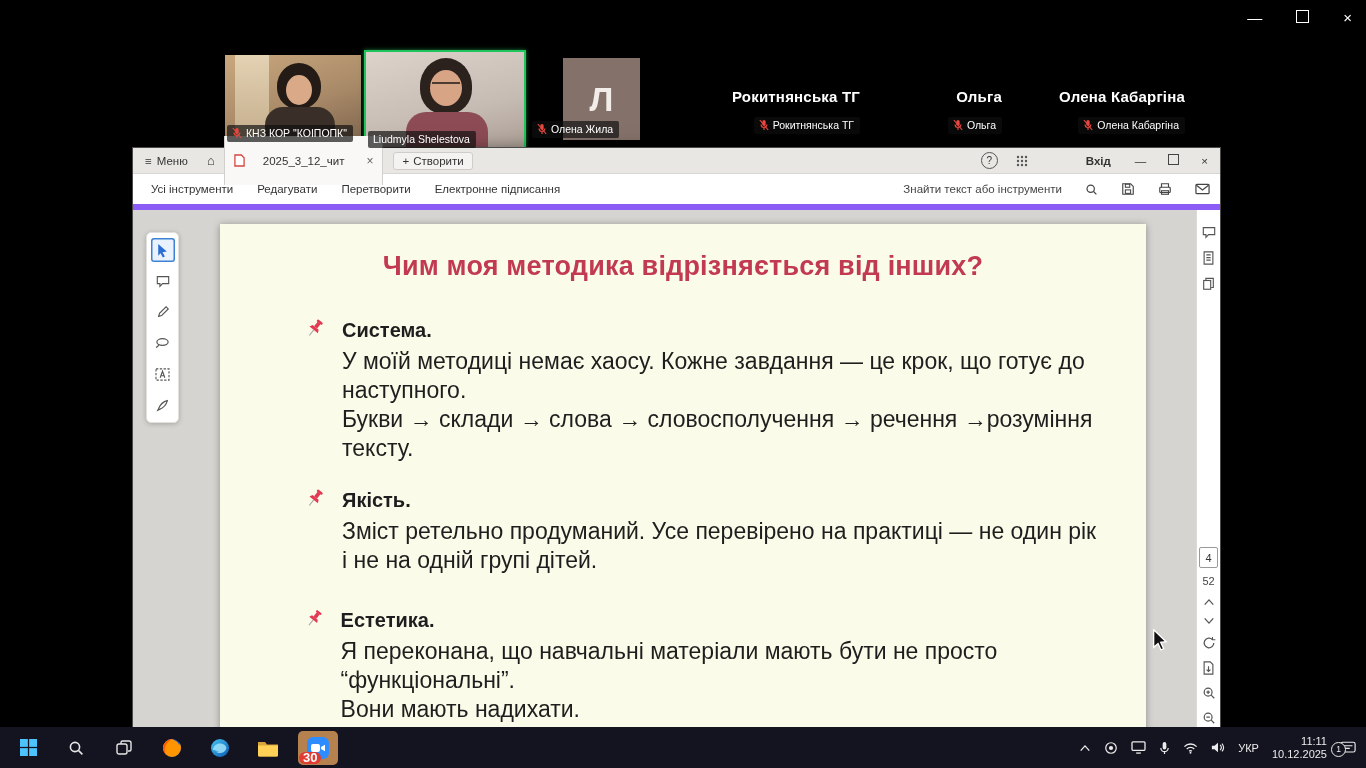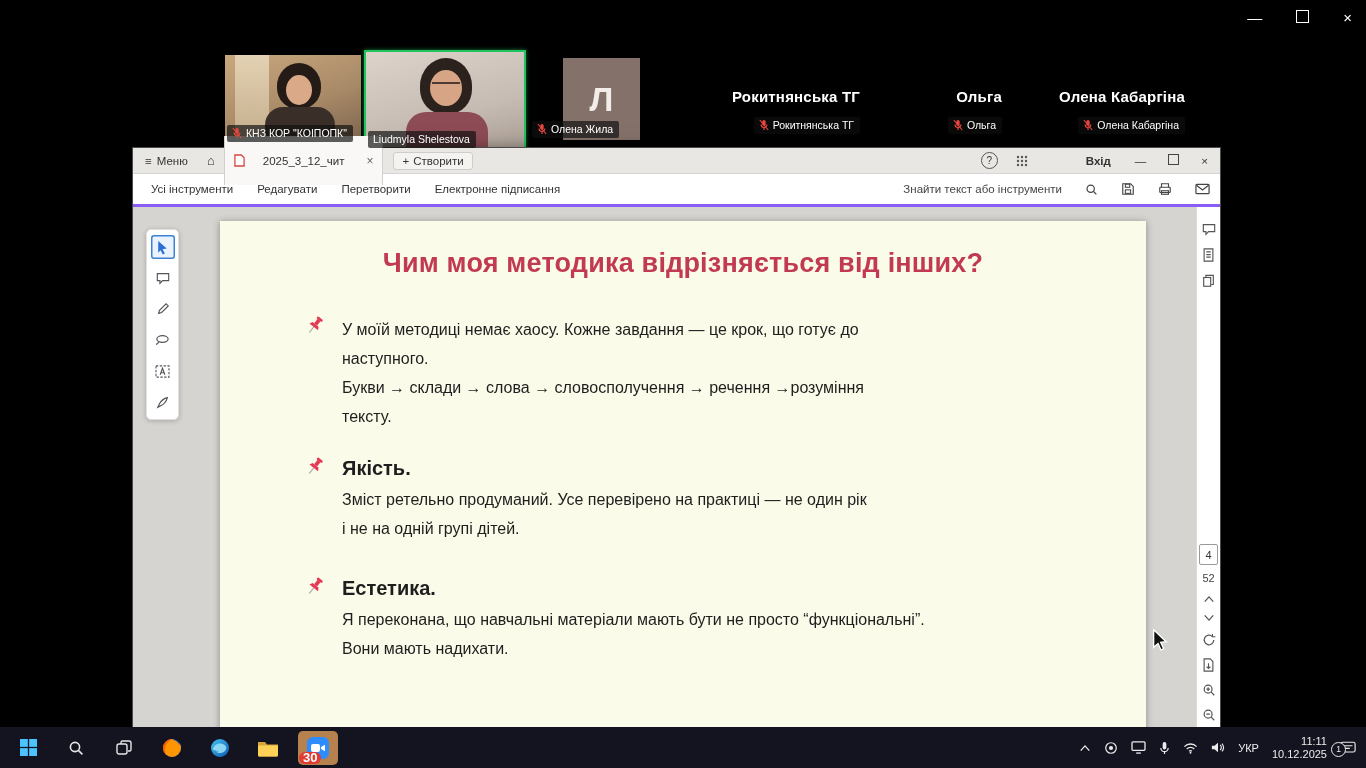--- a/index.html
+++ b/index.html
@@ -51,39 +51,39 @@
   .tab .tclose{color:#666;font-size:12px;padding-left:4px;}
   .btn-create{display:flex;align-items:center;gap:4px;margin-left:10px;padding:2px 8px;border:1px solid #cfcdc9;
     border-radius:3px;background:#f4f3f1;}
   .tb-right{margin-left:auto;display:flex;align-items:center;gap:18px;padding-right:12px;}
   .helpcircle{width:15px;height:15px;border:1.2px solid #555;border-radius:50%;display:inline-flex;
     align-items:center;justify-content:center;font-size:10px;}
   .signin{font-weight:bold;margin-left:40px;}
   .winbtns{display:flex;gap:22px;align-items:center;margin-left:6px;}
   .winbtns .boxglyph{width:9px;height:9px;border:1.2px solid #444;display:inline-block;}
 
-  .menubar{height:30px;background:#ffffff;border-bottom:3px solid #8b5cf6;display:flex;align-items:center;
+  .menubar{height:30px;background:#ffffff;border-bottom:6px solid #8b5cf6;display:flex;align-items:center;
     gap:24px;padding-left:18px;}
   .mb-right{margin-left:auto;display:flex;align-items:center;gap:23px;padding-right:10px;color:#444;}
 
   .docarea{position:relative;height:523px;background:#d6d4d1;overflow:hidden;}
 
   .ltools{position:absolute;left:13px;top:22px;width:31px;background:#fff;border:1px solid #e2e0dc;border-radius:5px;
     box-shadow:0 1px 5px rgba(0,0,0,.22);display:flex;flex-direction:column;align-items:center;gap:7px;padding:5px 0;z-index:4;}
   .tool{width:24px;height:24px;display:flex;align-items:center;justify-content:center;border-radius:3px;}
   .tool.sel{background:#eaf2fd;box-shadow:inset 0 0 0 1.5px #3c82d4;}
 
   .page{position:absolute;left:87px;top:14px;width:926px;height:521px;background:#fbfbe9;
     box-shadow:0 1px 7px rgba(0,0,0,.35);color:#1e1e1e;}
   .slide-title{padding-top:27px;text-align:center;color:#c23a52;font-weight:bold;font-size:27px;letter-spacing:.2px;}
   .sections{padding-left:84px;padding-right:36px;}
   .section{display:flex;align-items:flex-start;gap:15px;}
   .s1{margin-top:36px;} .s2{margin-top:25px;} .s3{margin-top:33px;}
   .sec-text .h{font-size:20px;font-weight:bold;line-height:24px;margin-bottom:5px;}
-  .sec-text .b{font-size:16px;line-height:29px;white-space:pre-line;max-width:820px;}
+  .sec-text .b{font-size:23px;line-height:29px;white-space:pre-line;max-width:820px;}
 
   .rrail{position:absolute;right:0;top:0;width:24px;height:100%;background:#fff;border-left:1px solid #dcdad6;
     display:flex;flex-direction:column;align-items:center;padding-top:16px;box-sizing:border-box;gap:12px;}
   .rrail .spacer{flex:1;}
   .pagebox{width:17px;height:19px;border:1px solid #9a9a9a;border-radius:2px;display:flex;align-items:center;
     justify-content:center;font-size:11px;color:#333;background:#fff;}
   .pagetotal{font-size:11px;color:#444;margin-top:-4px;}
   .rbot{display:flex;flex-direction:column;align-items:center;gap:11px;padding-bottom:8px;}
 
   
@@ -309,20 +309,21 @@
           <div class="section s1">
             <svg class="pin" width="23" height="23" viewBox="0 0 24 24">
                 <g transform="rotate(38 12 10)">
                   <rect x="8.5" y="1.5" width="7" height="2.6" rx="1.2" fill="#e23a52"></rect>
                   <rect x="10" y="3.8" width="4" height="6" fill="#e23a52"></rect>
                   <path d="M8 9.8h8l1.6 3.2H6.4z" fill="#e23a52"></path>
                   <rect x="11.4" y="13" width="1.2" height="7.5" fill="#a9a9a9"></rect>
                 </g>
               </svg>
             <div class="sec-text">
+              <div class="h">Система.</div>
               <div class="b">У моїй методиці немає хаосу.  Кожне завдання — це крок, що готує до
 наступного.
 Букви → склади → слова → словосполучення → речення →розуміння
 тексту.</div>
             </div>
           </div>
 
           <div class="section s2">
             <svg class="pin" width="23" height="23" viewBox="0 0 24 24">
                 <g transform="rotate(38 12 10)">

